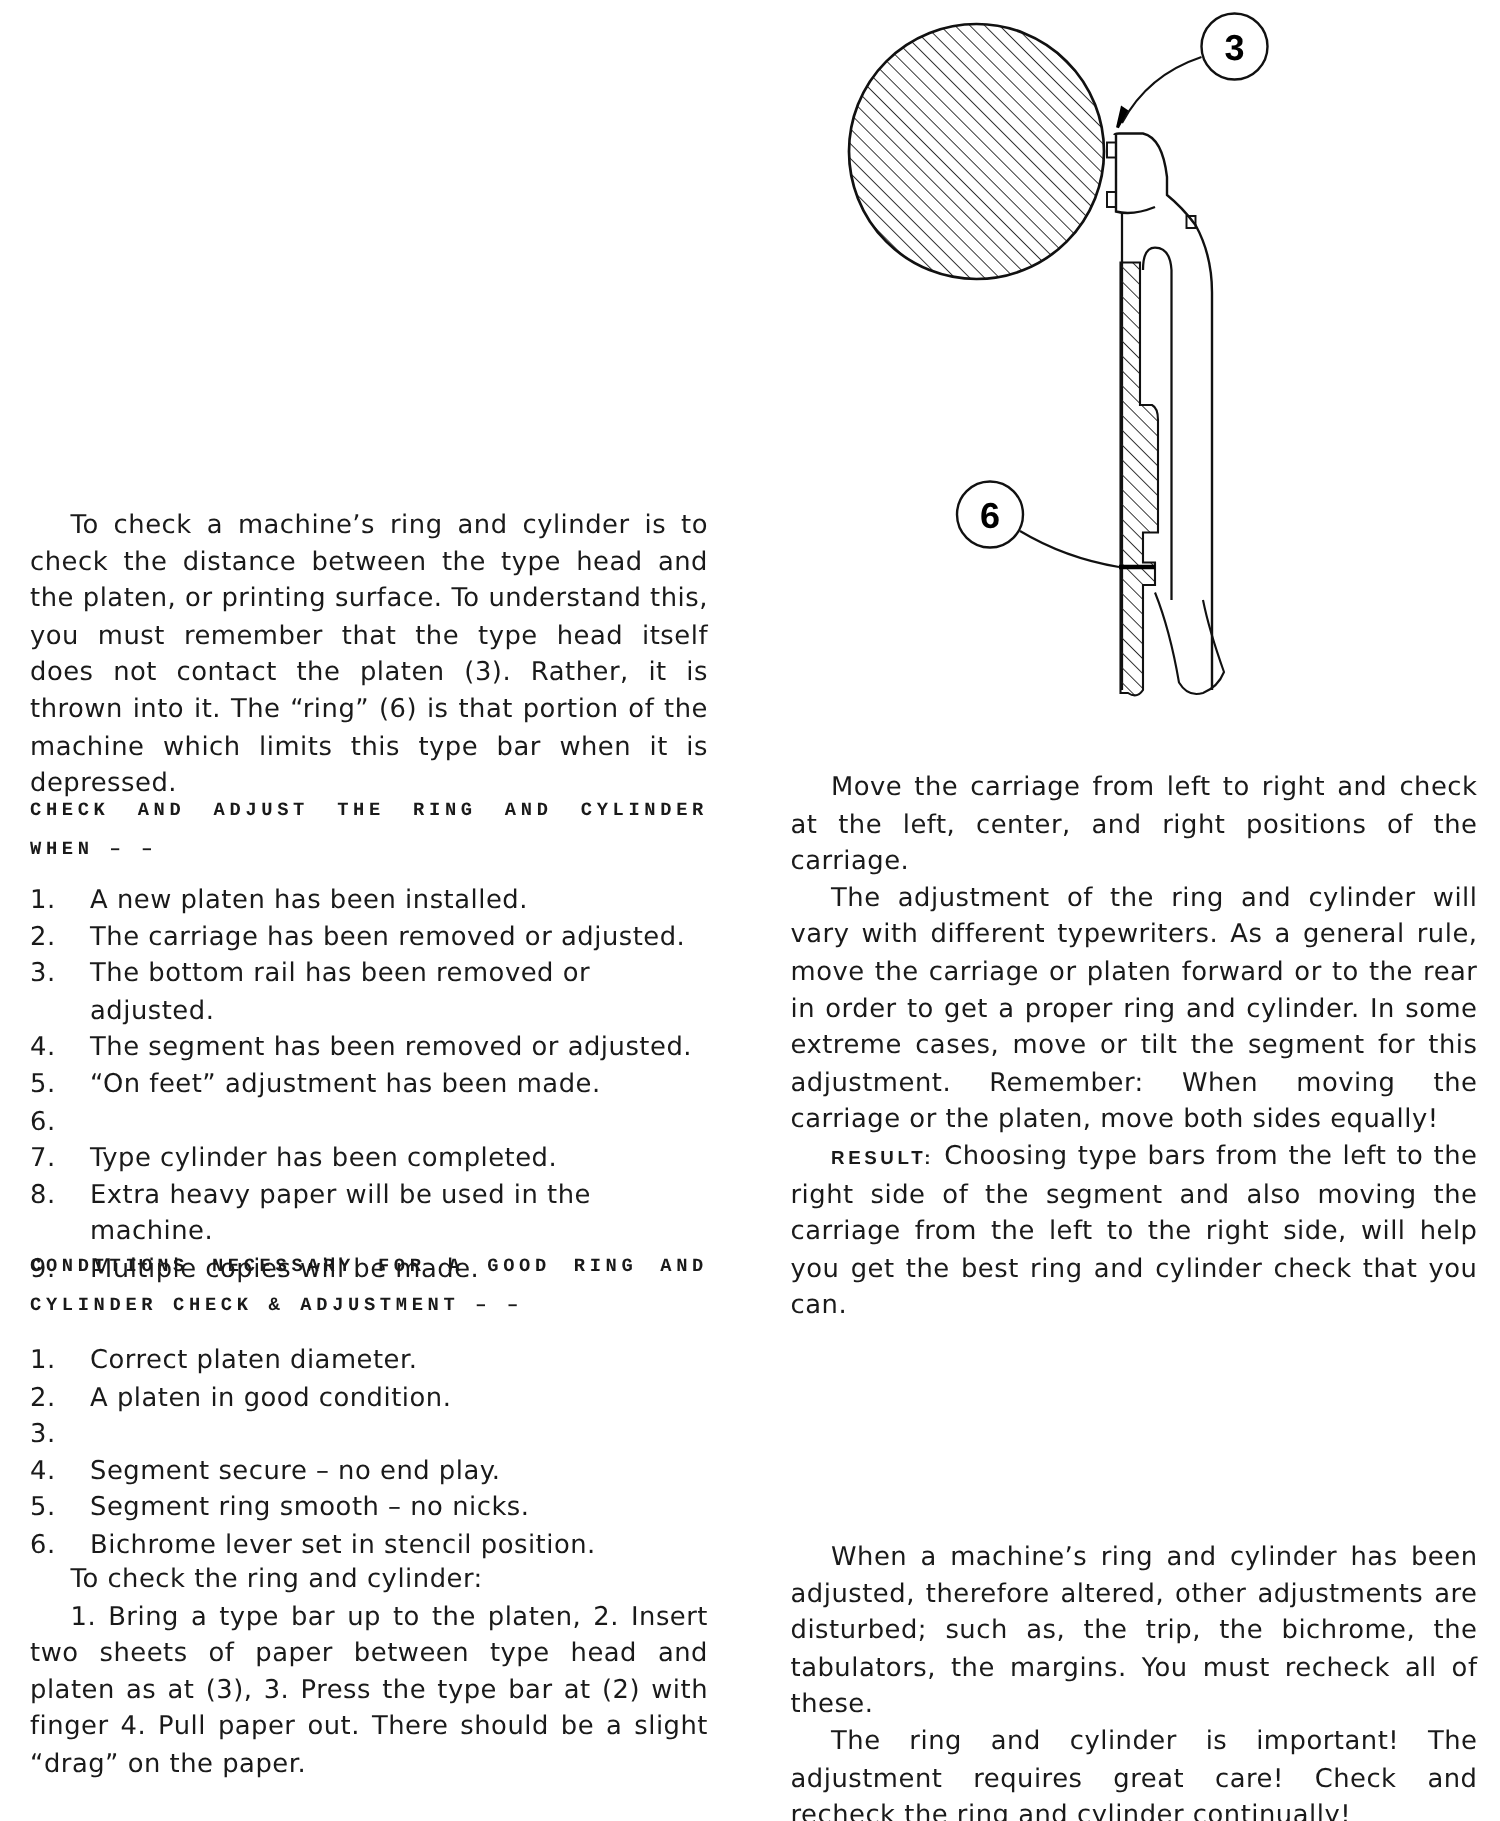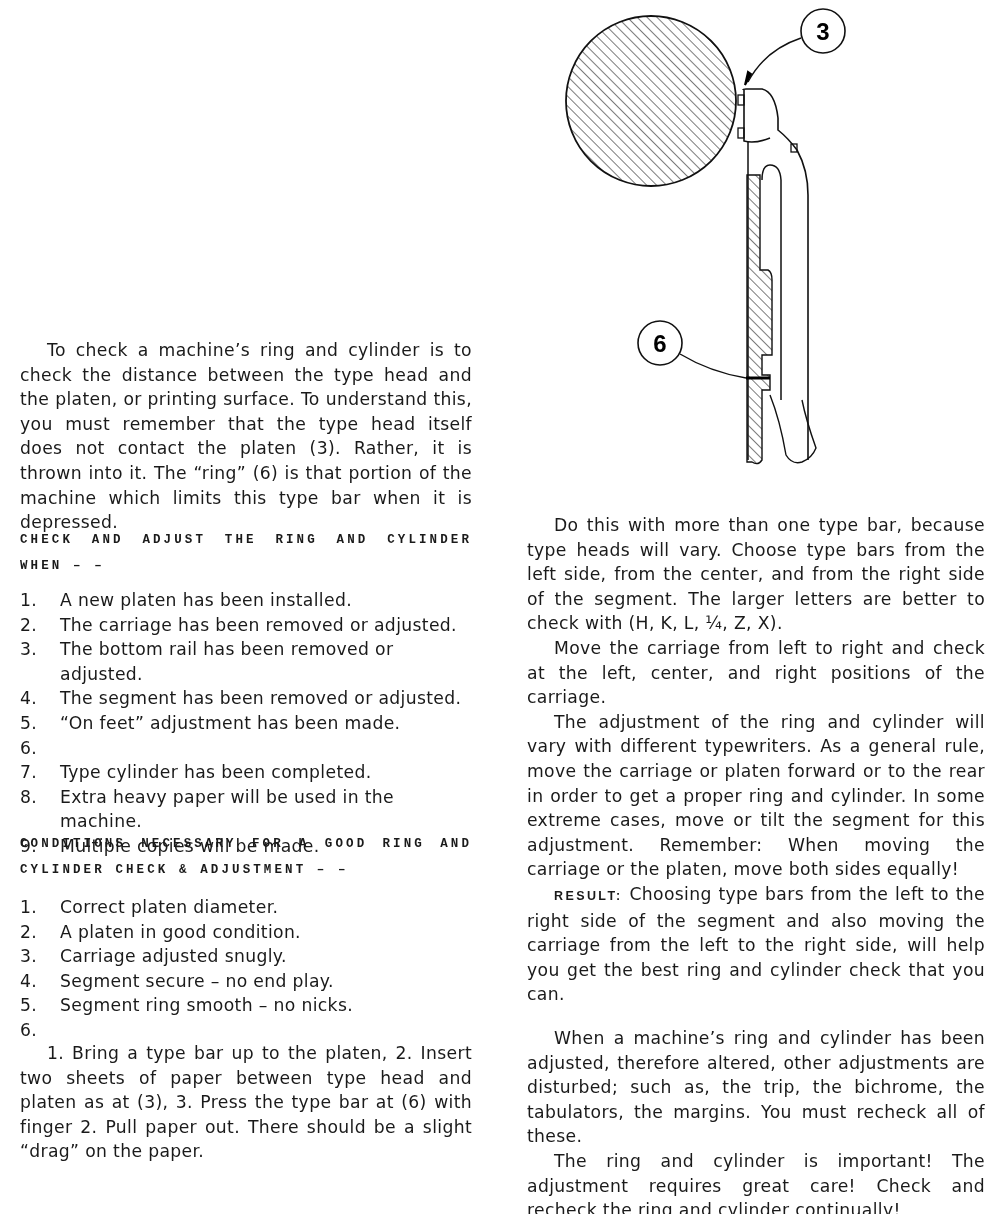--- a/index.html
+++ b/index.html
@@ -117,42 +117,42 @@
     <li>
         <span class="num">1.</span>
         <span>Correct platen diameter.</span>
       </li>
     <li>
         <span class="num">2.</span>
         <span>A platen in good condition.</span>
       </li>
     <li>
         <span class="num">3.</span>
-        <span>Carriage adjusted snugly.</span>
       </li>
     <li>
         <span class="num">4.</span>
         <span>Segment secure – no end play.</span>
       </li>
     <li>
         <span class="num">5.</span>
         <span>Segment ring smooth – no nicks.</span>
       </li>
     <li>
         <span class="num">6.</span>
+        <span>Bichrome lever set in stencil position.</span>
       </li>
   </ol>
 </div>
 
 <div class="col left check">
-  <p class="indent">1. Bring a type bar up to the platen, 2. Insert two sheets of paper between type head and platen as at (3), 3. Press the type bar at (6) with finger 2. Pull paper out. There should be a slight “drag” on the paper.</p>
+  <p class="indent">To check the ring and cylinder:</p>
+  <p class="indent">1. Bring a type bar up to the platen, 2. Insert two sheets of paper between type head and platen as at (3), 3. Press the type bar at (2) with finger 4. Pull paper out. There should be a slight “drag” on the paper.</p>
 </div>
 
 <div class="col right r1">
-  <p class="indent">Do this with more than one type bar, because type heads will vary. Choose type bars from the left side, from the center, and from the right side of the segment. The larger letters are better to check with (H, K, L, ¼, Z, X).</p>
   <p class="indent">Move the carriage from left to right and check at the left, center, and right positions of the carriage.</p>
   <p class="indent">The adjustment of the ring and cylinder will vary with different typewriters. As a general rule, move the carriage or platen forward or to the rear in order to get a proper ring and cylinder. In some extreme cases, move or tilt the segment for this adjustment. Remember: When moving the carriage or the platen, move both sides equally!</p>
   <p class="indent"><span class="smallcaps">RESULT:</span><span> Choosing type bars from the left to the right side of the segment and also moving the carriage from the left to the right side, will help you get the best ring and cylinder check that you can.</span></p>
 </div>
 
 <div class="col right r2">
   <p class="indent">When a machine’s ring and cylinder has been adjusted, therefore altered, other adjustments are disturbed; such as, the trip, the bichrome, the tabulators, the margins. You must recheck all of these.</p>
   <p class="indent">The ring and cylinder is important! The adjustment requires great care! Check and recheck the ring and cylinder continually!</p>
 </div>
 

